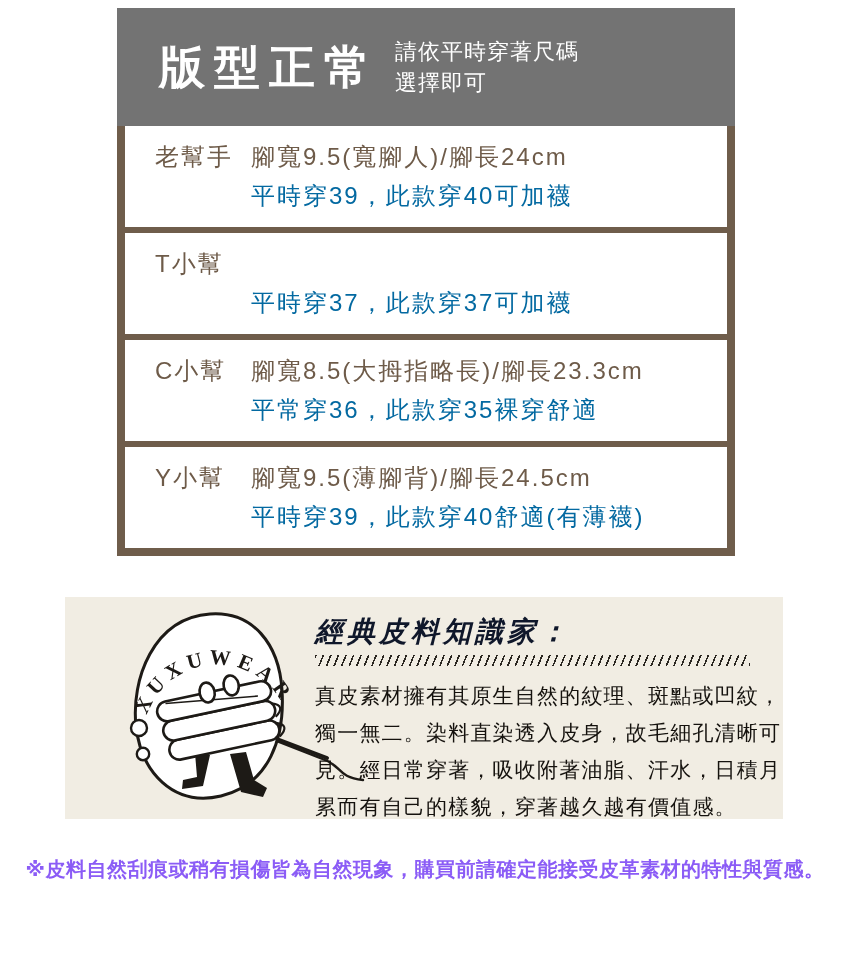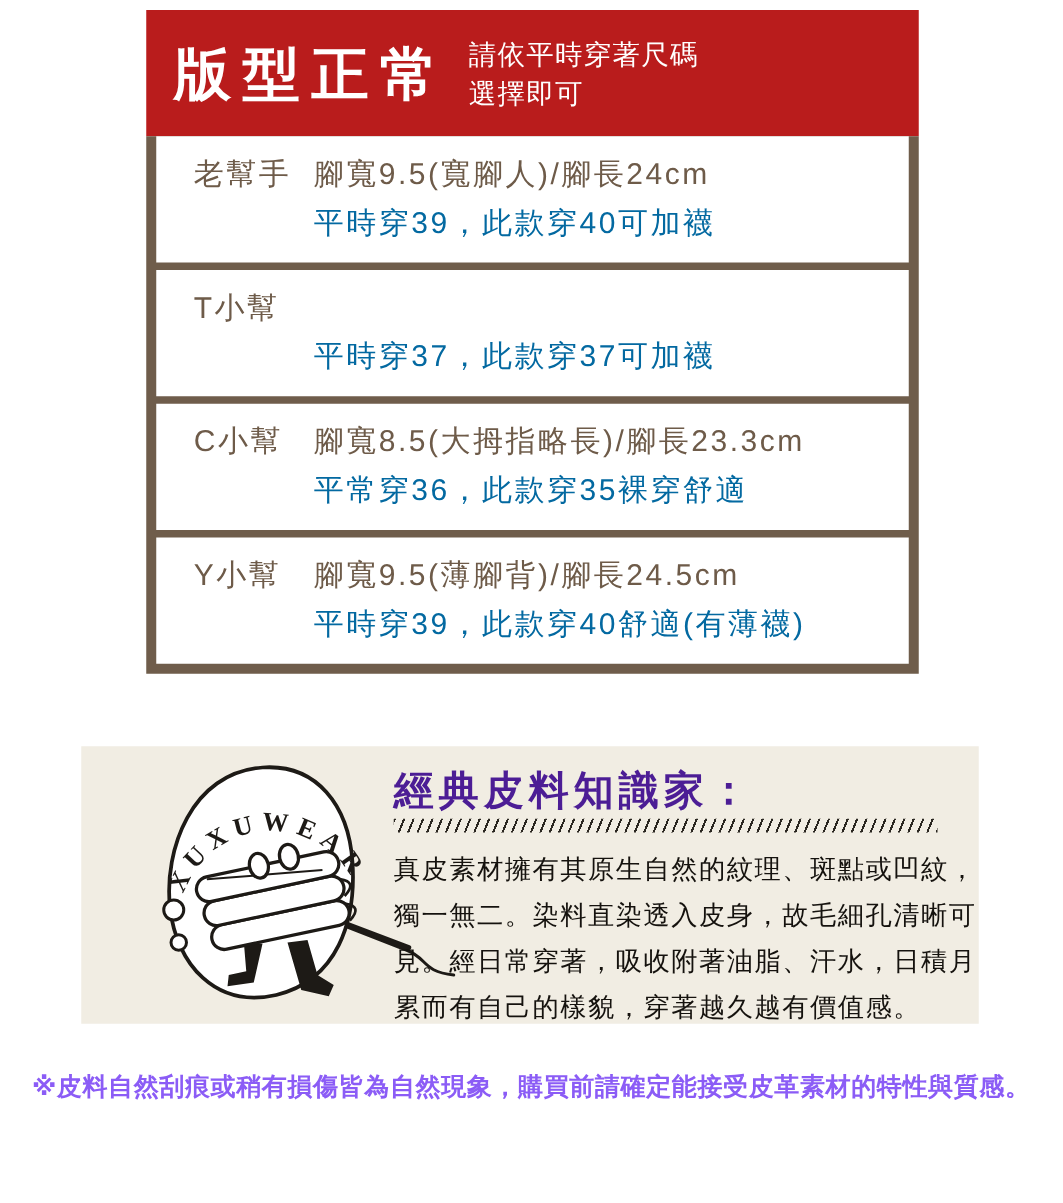--- a/index.html
+++ b/index.html
@@ -1,34 +1,34 @@
 <!DOCTYPE html>
 <html><head>
 <meta charset="utf-8">
 <style>
   html,body{margin:0;padding:0;background:#ffffff;}
   body{font-family:"Liberation Sans","DejaVu Sans",sans-serif;}
   .canvas{position:relative;width:850px;height:962px;background:#ffffff;overflow:hidden;}
 
   
   .size-guide{position:absolute;left:117px;top:8px;width:618px;}
-  .sg-header{height:101px;background:#b91c1c;display:flex;align-items:center;padding-left:22px;box-sizing:border-box;}
+  .sg-header{height:118px;background:#737373;display:flex;align-items:center;padding-left:42px;box-sizing:border-box;}
   .sg-title{color:#ffffff;font-size:46px;font-weight:700;letter-spacing:9px;line-height:1;white-space:nowrap;}
   .sg-subtitle{color:#ffffff;font-size:22px;line-height:31px;margin-left:16px;letter-spacing:1px;}
   .sg-table{background:#6F5D4B;padding:0 8px 8px 8px;display:flex;flex-direction:column;gap:6px;}
   .sg-row{background:#ffffff;height:101px;display:grid;grid-template-columns:96px auto;align-content:center;row-gap:5px;padding-left:30px;box-sizing:border-box;}
   .sg-row .lbl{grid-column:1;grid-row:1;color:#6E5B49;font-size:24px;letter-spacing:2px;line-height:34px;white-space:nowrap;}
   .sg-row .spec{grid-column:2;grid-row:1;color:#6E5B49;font-size:24px;letter-spacing:2px;line-height:34px;white-space:nowrap;}
   .sg-row .note{grid-column:2;grid-row:2;color:#0369a1;font-size:24px;letter-spacing:2px;line-height:34px;white-space:nowrap;}
 
   
   .knowledge{position:absolute;left:65px;top:597px;width:718px;height:222px;background:#F1EDE3;}
   .logo-wrap{position:absolute;left:46px;top:10px;width:266px;height:200px;}
   .kn-content{position:absolute;left:250px;top:16px;width:475px;}
-  .kn-title{color:#4c1d95;font-size:32px;font-weight:700;letter-spacing:4px;line-height:38px;white-space:nowrap;}
+  .kn-title{color:#0f172a;font-size:28px;font-weight:700;letter-spacing:4px;line-height:38px;white-space:nowrap;font-style:italic;}
   .kn-divider{width:435px;height:11px;margin:4px 0 11px 0;
     background:repeating-linear-gradient(112deg,#2a2620 0,#2a2620 1.6px,transparent 1.6px,transparent 7px);}
   .kn-body div{color:#15120E;font-size:21px;font-weight:500;letter-spacing:1.2px;line-height:37px;white-space:nowrap;}
 
   
   .disclaimer{position:absolute;left:0;top:836px;width:850px;text-align:center;
     color:#8b5cf6;font-size:20px;font-weight:700;letter-spacing:0.5px;white-space:nowrap;}
 </style>
 </head>
 <body>

